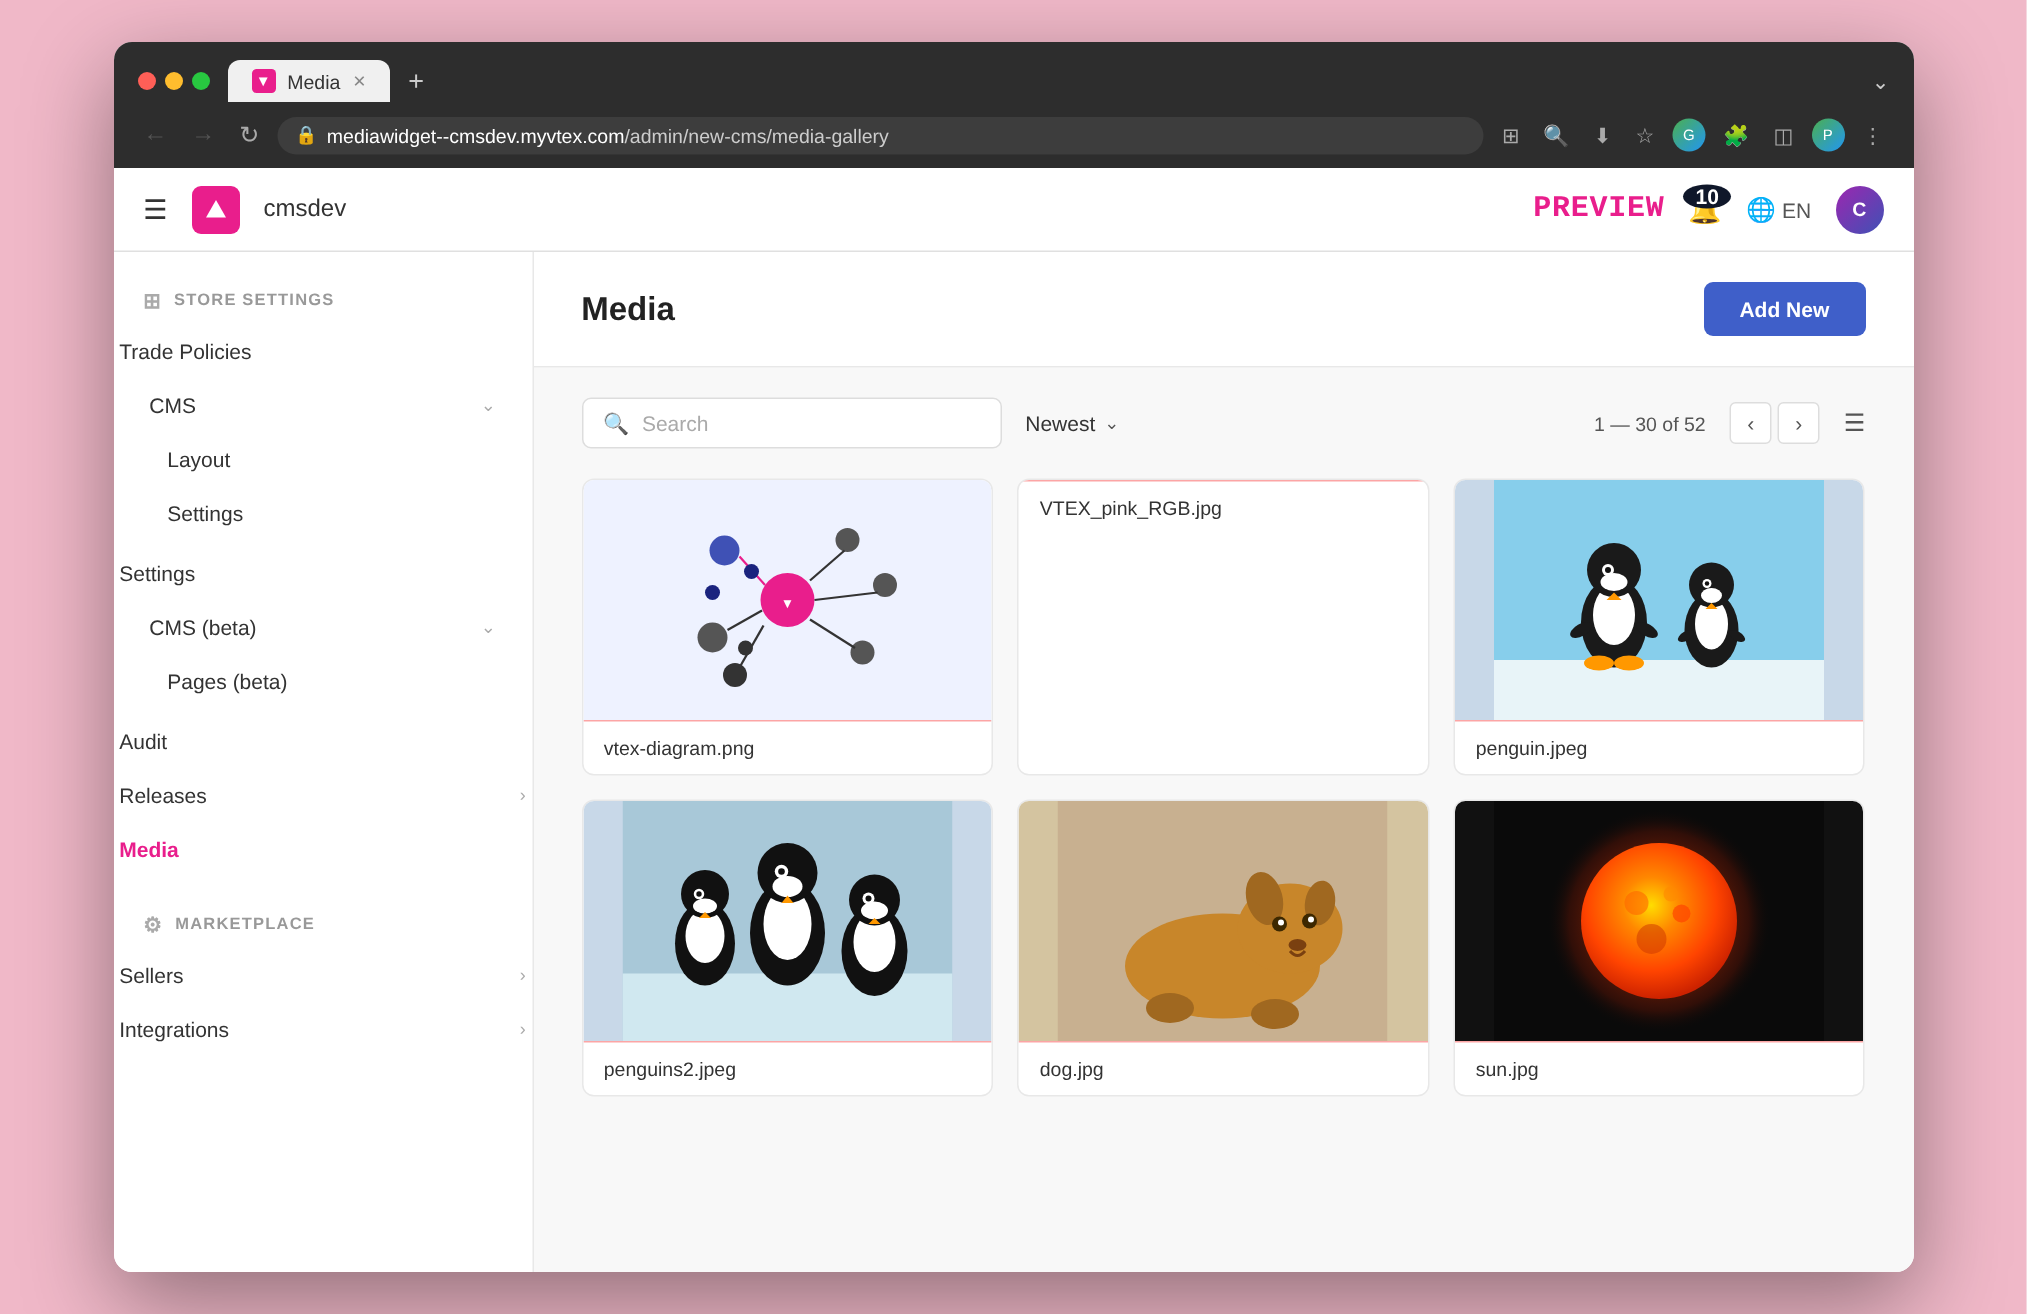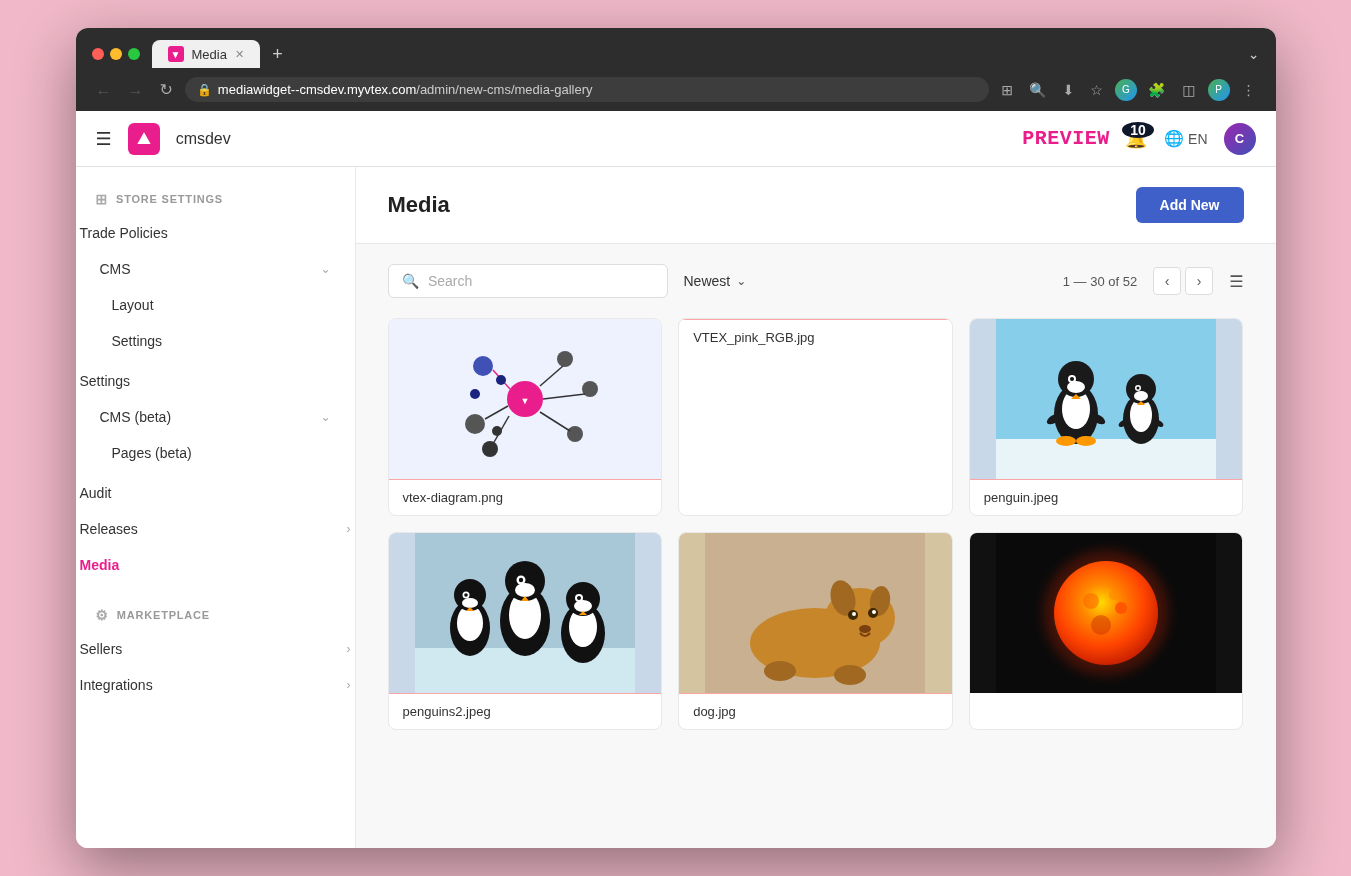--- a/index.html
+++ b/index.html
@@ -857,18 +857,19 @@
                   <stop offset="100%" stop-color="#cc2200"></stop>
                 </radialGradient>
                 <circle cx="110" cy="80" r="52" fill="url(#sunBody)"></circle>
 
                 <circle cx="95" cy="68" r="8" fill="#ff6600" opacity="0.6"></circle>
                 <circle cx="125" cy="75" r="6" fill="#ff4400" opacity="0.7"></circle>
                 <circle cx="105" cy="92" r="10" fill="#cc3300" opacity="0.5"></circle>
                 <circle cx="118" cy="62" r="5" fill="#ff8800" opacity="0.6"></circle>
               </svg>
             </div>
+            <div class="media-label">sun.jpg</div>
           </div>
         </div>
       </div>
     </div>
   </div>
 </div>
 
 </body></html>

